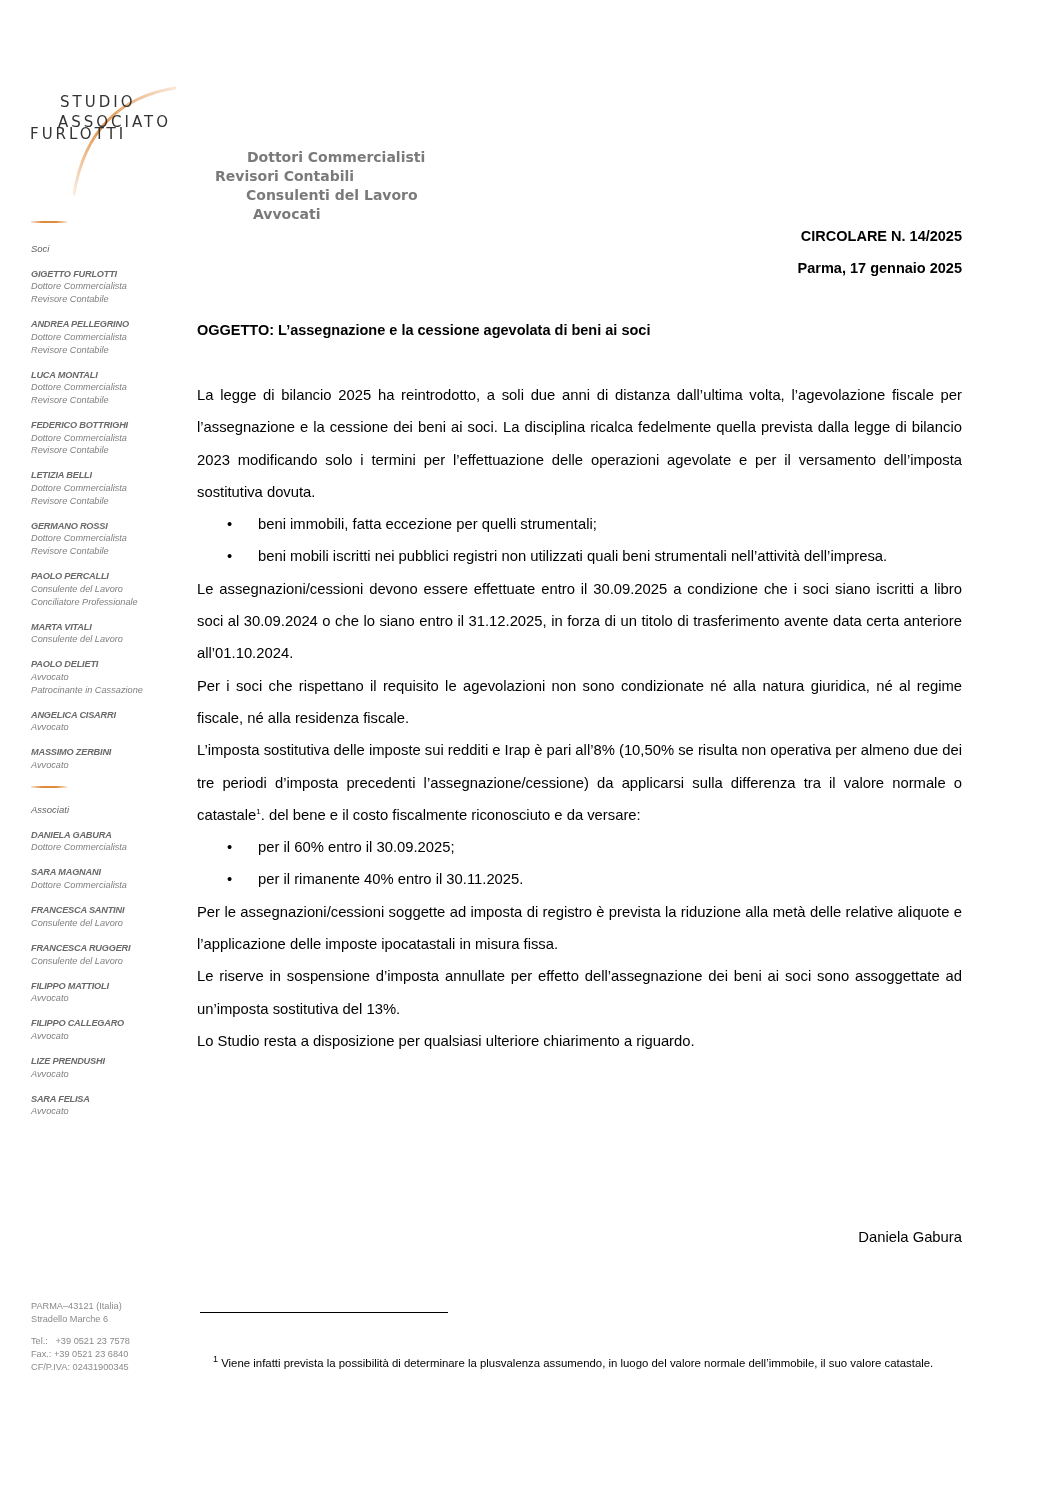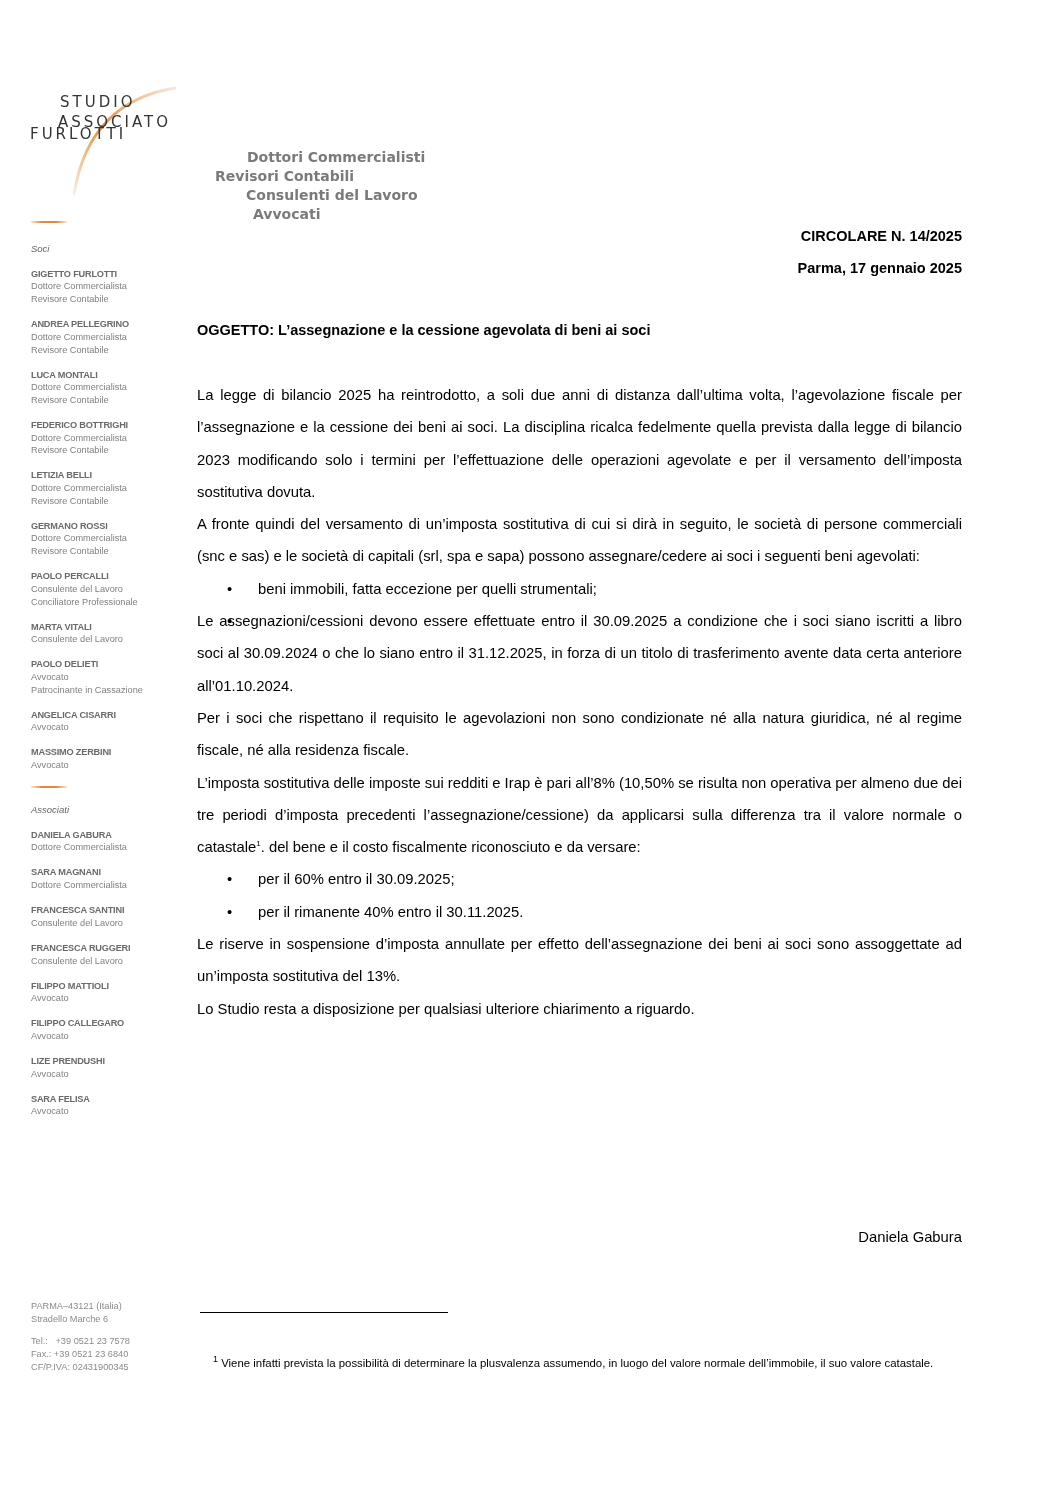--- a/index.html
+++ b/index.html
@@ -22,21 +22,21 @@
   .prof-1 { left: 15px; }
   .prof-2 { left: 46px; }
   .prof-3 { left: 53px; }
 
   
   .sidebar { position: absolute; left: 31px; top: 243px; width: 150px;
              font-family: "Liberation Sans", sans-serif; color: #7a7a7a; font-size: 9.2px; line-height: 12.7px; }
   .orange-rule { position: absolute; height: 2px; width: 36px;
                  background: linear-gradient(90deg, rgba(230,140,50,0.2), #e08a3c 30%, #e08a3c 70%, rgba(230,140,50,0.2)); }
   .side-heading { font-style: italic; color: #666; font-size: 9.5px; margin-bottom: 12px; }
-  .member { margin-bottom: 12.3px; }
+  .member { margin-bottom: 12.3px; font-style: italic; }
   .member-name { font-weight: bold; color: #6a6a6a; letter-spacing: -0.2px; }
   .member-role { color: #808080; }
 
   .address { position: absolute; left: 31px; top: 1300px; font-size: 9.2px; line-height: 12.7px; color: #8a8a8a; }
 
   
   .main { position: absolute; left: 197px; top: 0; width: 765px; font-family: "Liberation Sans", sans-serif; }
   .circolare { position: absolute; right: 0; top: 228px; font-weight: bold; font-size: 14.5px; }
   .date { position: absolute; right: 0; top: 260px; font-weight: bold; font-size: 14.5px; padding-left: 24px; }
   .oggetto { position: absolute; left: 0; top: 322px; font-weight: bold; font-size: 14.5px; }
@@ -184,32 +184,32 @@
   <div>CF/P.IVA: 02431900345</div>
 </div>
 
 <div class="main">
   <div class="circolare">CIRCOLARE N. 14/2025</div>
   <div class="date">Parma, 17 gennaio 2025</div>
   <div class="oggetto">OGGETTO: L’assegnazione e la cessione agevolata di beni ai soci</div>
 
   <div class="body">
     <p>La legge di bilancio 2025 ha reintrodotto, a soli due anni di distanza dall’ultima volta, l’agevolazione fiscale per l’assegnazione e la cessione dei beni ai soci. La disciplina ricalca fedelmente quella prevista dalla legge di bilancio 2023 modificando solo i termini per l’effettuazione delle operazioni agevolate e per il versamento dell’imposta sostitutiva dovuta.</p>
-    <p>A fronte quindi del versamento di un’imposta sostitutiva di cui si dirà in seguito, le società di persone commerciali (snc e sas) e le società di capitali (srl, spa e sapa) possono assegnare/cedere ai soci i seguenti beni agevolati:</p>
     <ul>
       <li><span class="bullet">•</span><span>beni immobili, fatta eccezione per quelli strumentali;</span></li>
-      <li><span class="bullet">•</span></li>
+      <li><span class="bullet">•</span><span>beni mobili iscritti nei pubblici registri non utilizzati quali beni strumentali nell’attività dell’impresa.</span></li>
     </ul>
     <p>Le assegnazioni/cessioni devono essere effettuate entro il 30.09.2025 a condizione che i soci siano iscritti a libro soci al 30.09.2024 o che lo siano entro il 31.12.2025, in forza di un titolo di trasferimento avente data certa anteriore all’01.10.2024.</p>
     <p>Per i soci che rispettano il requisito le agevolazioni non sono condizionate né alla natura giuridica, né al regime fiscale, né alla residenza fiscale.</p>
     <p><span>L’imposta sostitutiva delle imposte sui redditi e Irap è pari all’8% (10,50% se risulta non operativa per almeno due dei tre periodi d’imposta precedenti l’assegnazione/cessione) da applicarsi sulla differenza tra il valore normale o catastale</span><sup>1</sup><span>. del bene e il costo fiscalmente riconosciuto e da versare:</span></p>
     <ul>
       <li><span class="bullet">•</span><span>per il 60% entro il 30.09.2025;</span></li>
       <li><span class="bullet">•</span><span>per il rimanente 40% entro il 30.11.2025.</span></li>
     </ul>
+    <p>Per le assegnazioni/cessioni soggette ad imposta di registro è prevista la riduzione alla metà delle relative aliquote e l’applicazione delle imposte ipocatastali in misura fissa.</p>
     <p>Le riserve in sospensione d’imposta annullate per effetto dell’assegnazione dei beni ai soci sono assoggettate ad un’imposta sostitutiva del 13%.</p>
     <p>Lo Studio resta a disposizione per qualsiasi ulteriore chiarimento a riguardo.</p>
   </div>
 
   <div class="signature">Daniela Gabura</div>
 </div>
 
 <div class="fn-rule"></div>
 <div class="footnote">
   <sup>1</sup><span> Viene infatti prevista la possibilità di determinare la plusvalenza assumendo, in luogo del valore normale dell’immobile, il suo valore catastale.</span>

